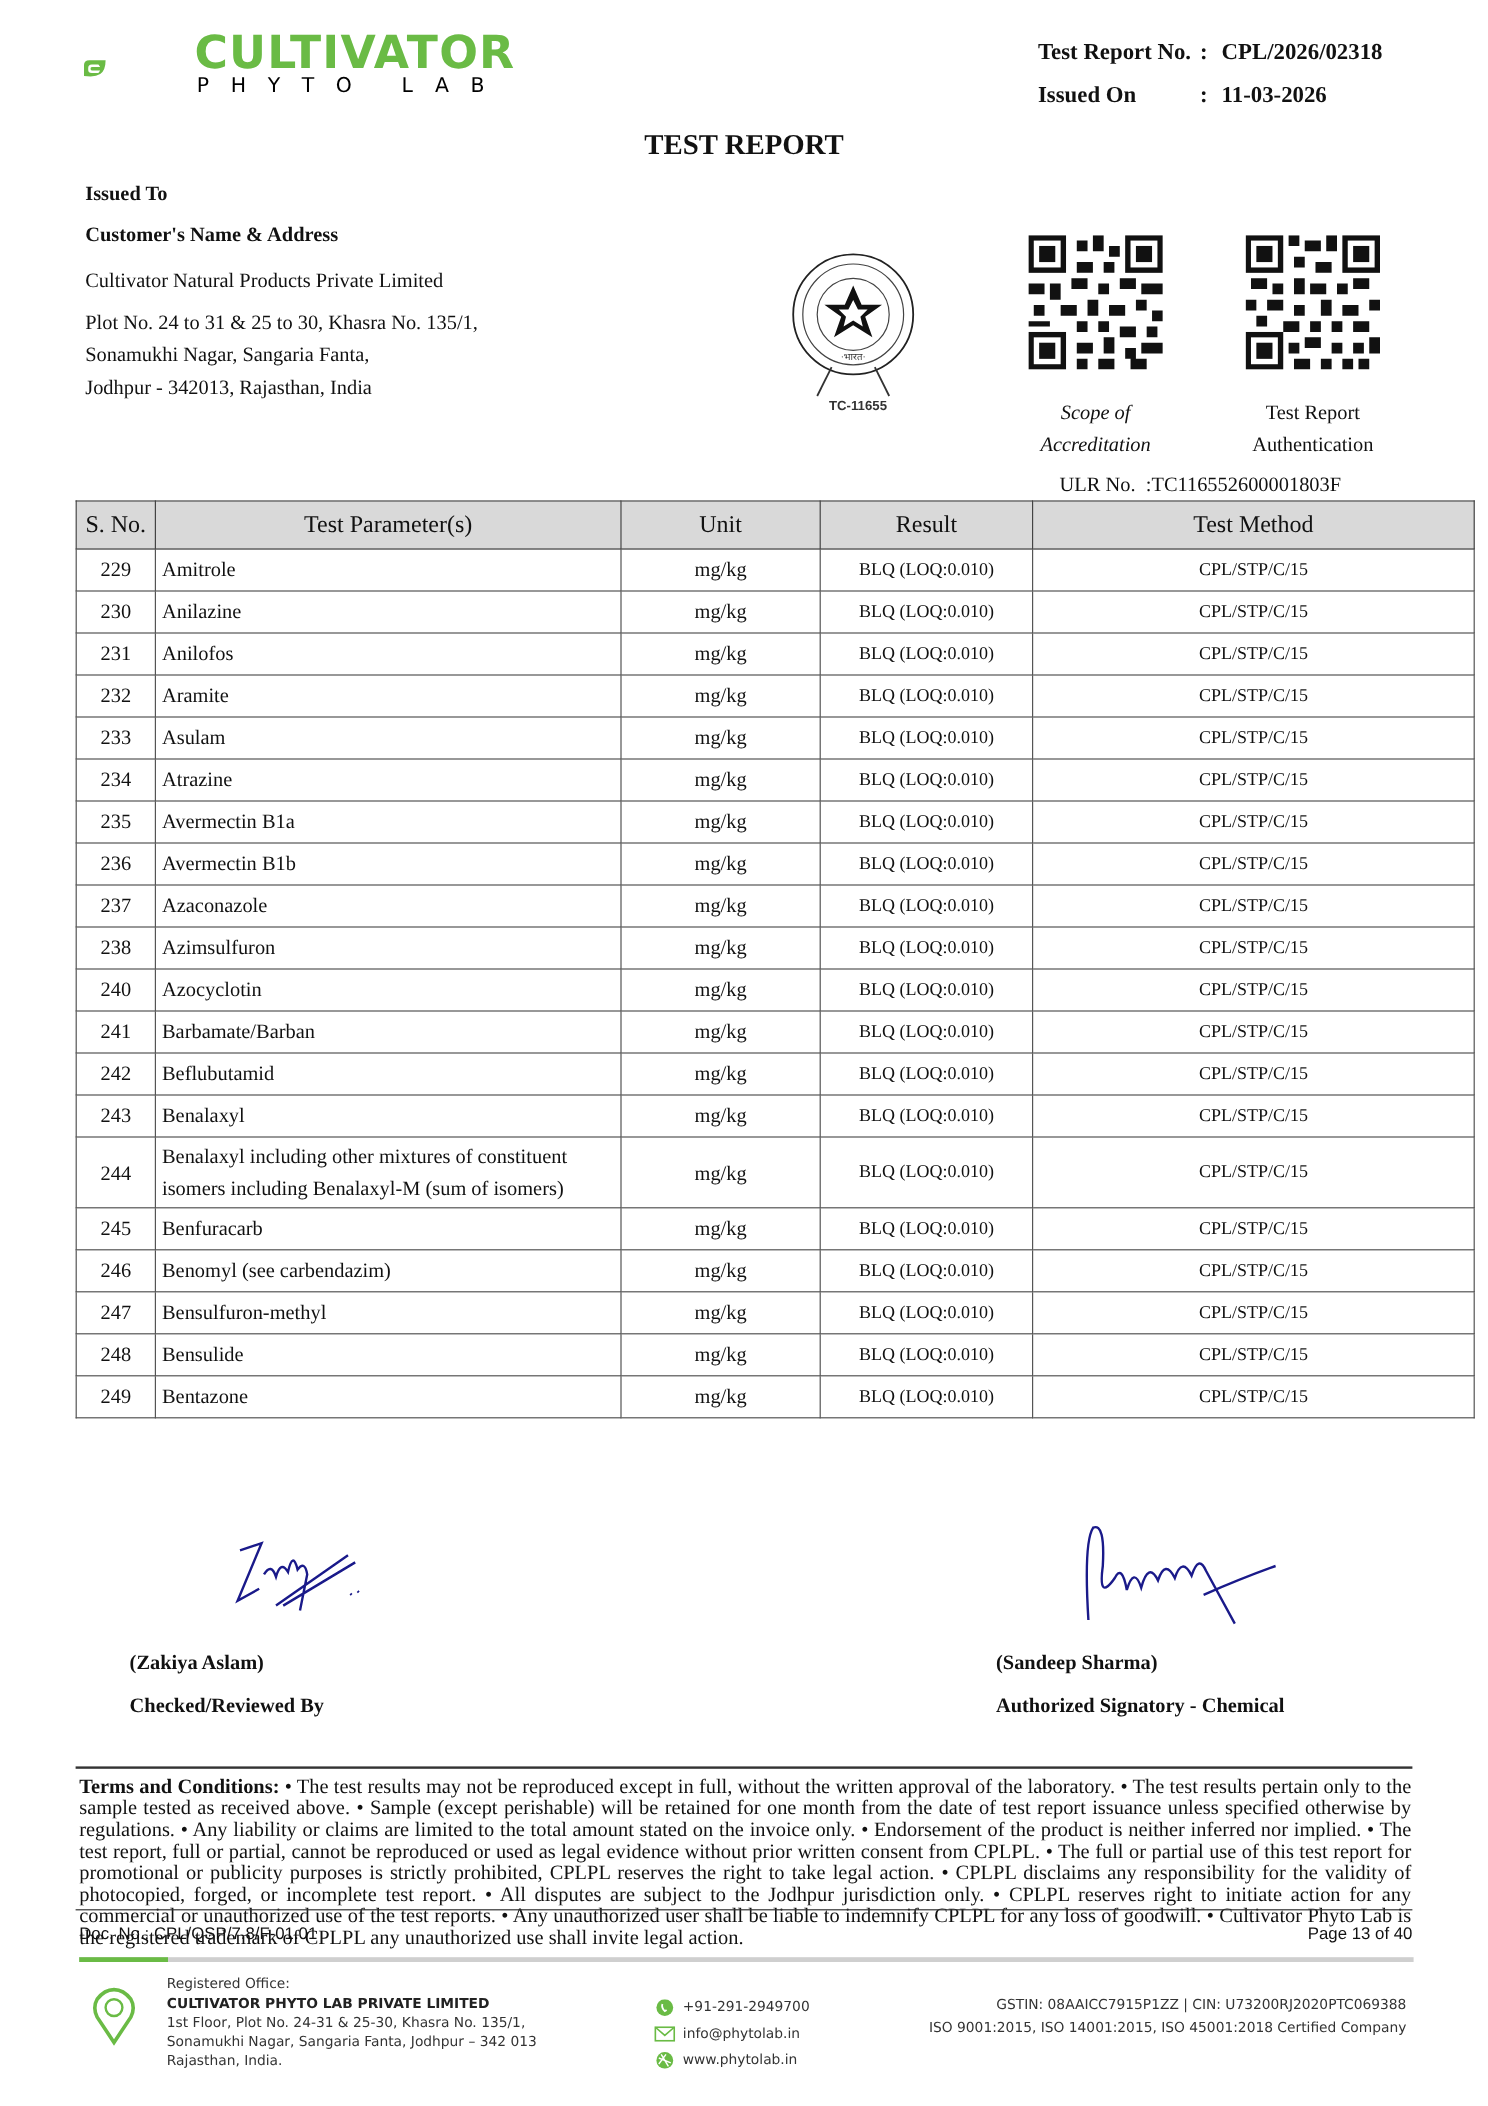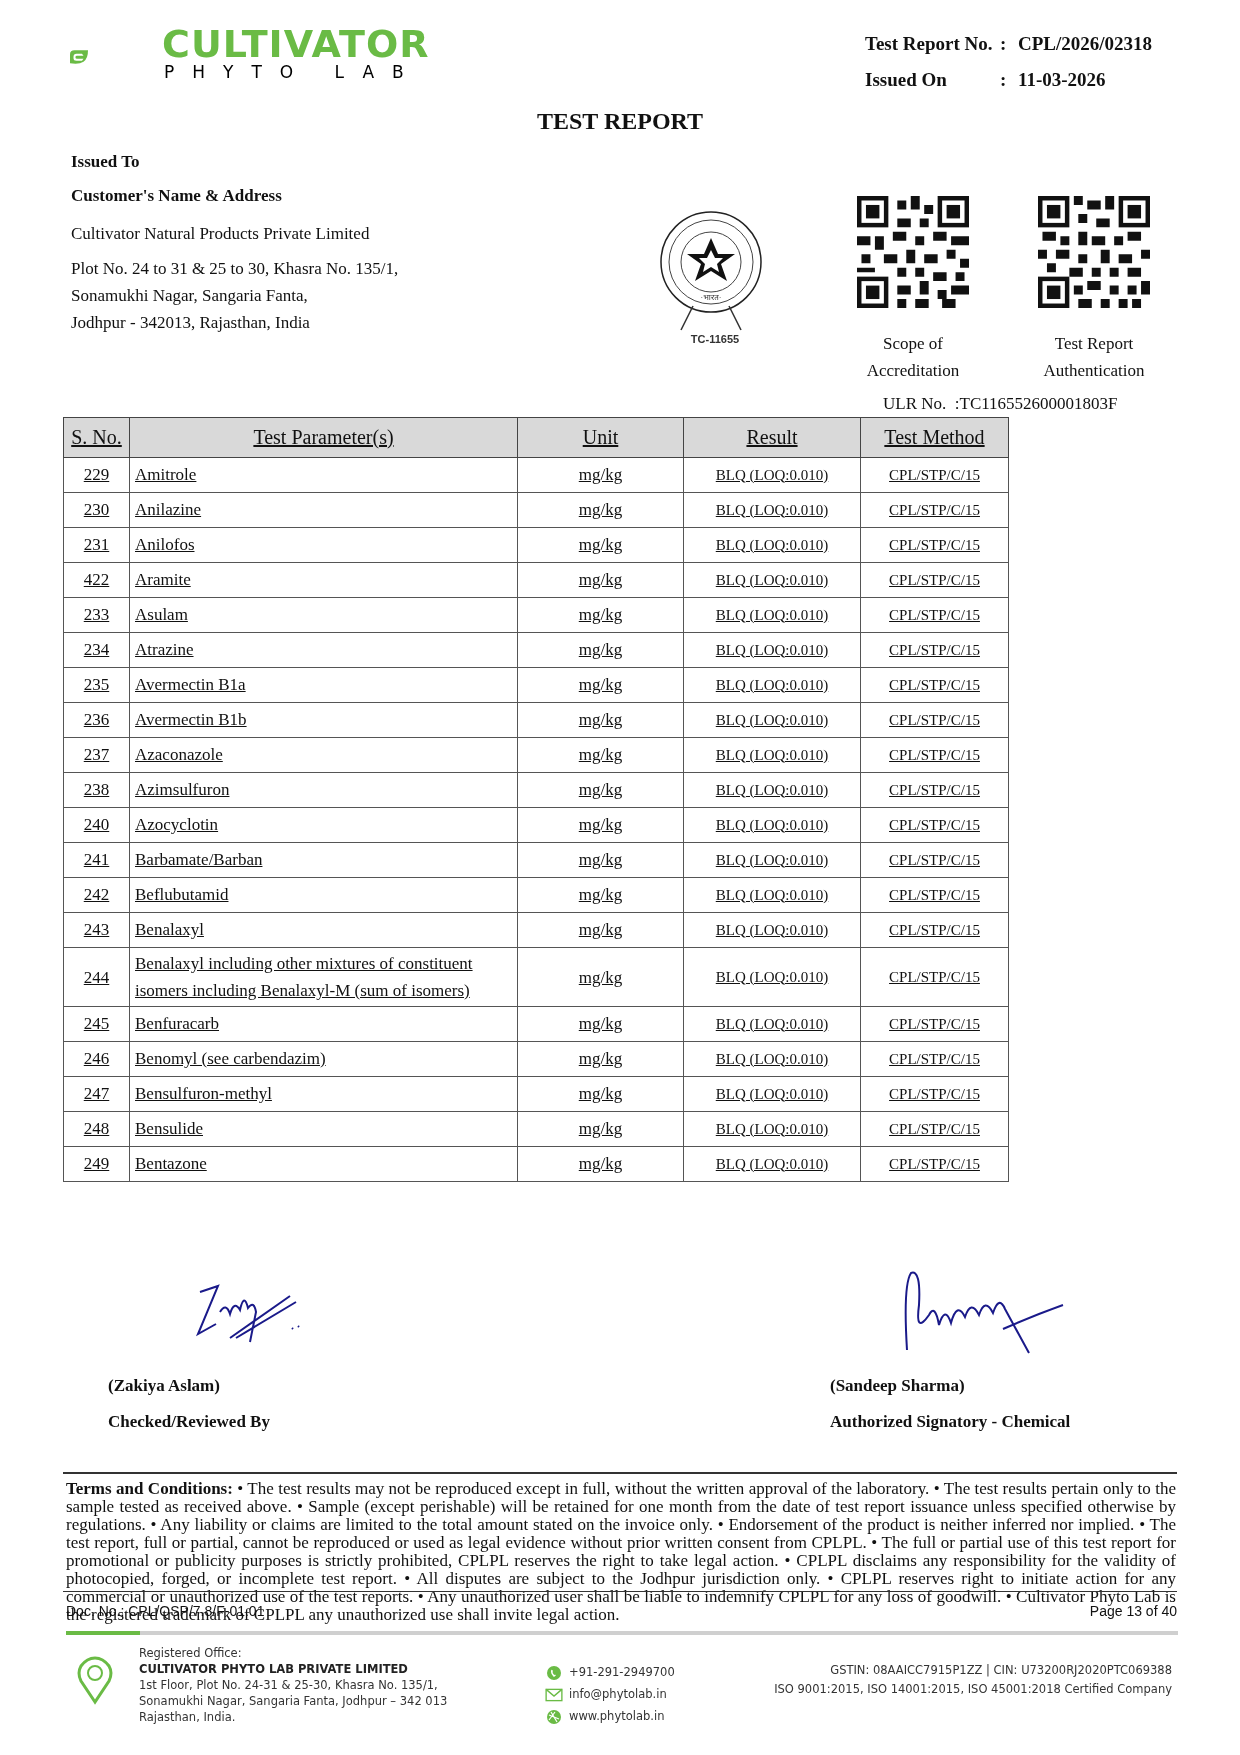--- a/index.html
+++ b/index.html
@@ -15,24 +15,24 @@
   .title{left:0;width:1240px;top:108px;text-align:center;font-size:24px;font-weight:bold;}
   .issued{left:71px;top:152px;font-size:17px;}
   .issued .b{font-weight:bold;margin-bottom:14px;}
   .issued .l{margin-bottom:8px;line-height:27px;}
   .seal{left:655px;top:210px;width:112px;height:130px;}
   .tc{left:660px;top:333px;width:110px;text-align:center;font-family:"Liberation Sans",sans-serif;font-weight:bold;font-size:11px;color:#333;}
   .qr{width:112px;height:112px;}
   .qr1{left:857px;top:196px;}
   .qr2{left:1038px;top:196px;}
   .qrcap{font-size:17px;text-align:center;line-height:27px;width:180px;}
-  .qrcap1{left:823px;top:330px;}
+  .qrcap1{left:823px;top:330px;font-style:italic;}
   .qrcap2{left:1004px;top:330px;}
   .ulr{left:883px;top:394px;font-size:17px;}
-  table.res{position:absolute;left:63px;top:417px;width:946px;border-collapse:collapse;font-size:17px;text-decoration:underline;}
+  table.res{position:absolute;left:63px;top:417px;width:1166px;border-collapse:collapse;font-size:17px;}
   table.res th{background:#d9d9d9;font-weight:normal;font-size:20px;height:37px;border:1.5px solid #444;}
   table.res td{border:1.5px solid #555;height:34px;padding:0 5px;}
   table.res td.c{text-align:center;}
   table.res td.sm{font-size:15px;}
   table.res tr.tall td{height:58px;line-height:27px;}
   .sig1{left:190px;top:1272px;width:130px;height:80px;}
   .sig2{left:895px;top:1265px;width:180px;height:95px;}
   .signame{font-size:17px;font-weight:bold;width:300px;}
   .sn1{left:108px;top:1376px;}
   .sr1{left:108px;top:1412px;}
@@ -162,21 +162,21 @@
         <td class="c sm">CPL/STP/C/15</td>
       </tr>
       <tr>
         <td class="c">231</td>
         <td>Anilofos</td>
         <td class="c">mg/kg</td>
         <td class="c sm">BLQ (LOQ:0.010)</td>
         <td class="c sm">CPL/STP/C/15</td>
       </tr>
       <tr>
-        <td class="c">422</td>
+        <td class="c">232</td>
         <td>Aramite</td>
         <td class="c">mg/kg</td>
         <td class="c sm">BLQ (LOQ:0.010)</td>
         <td class="c sm">CPL/STP/C/15</td>
       </tr>
       <tr>
         <td class="c">233</td>
         <td>Asulam</td>
         <td class="c">mg/kg</td>
         <td class="c sm">BLQ (LOQ:0.010)</td>

